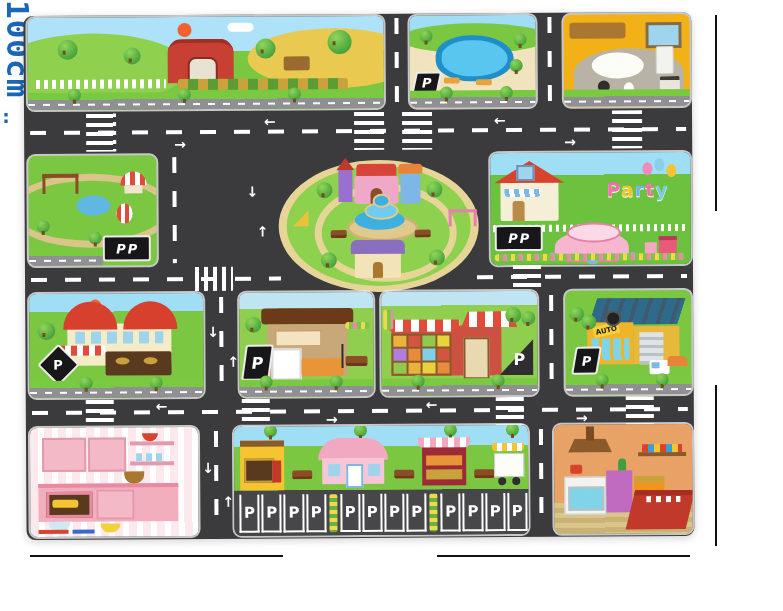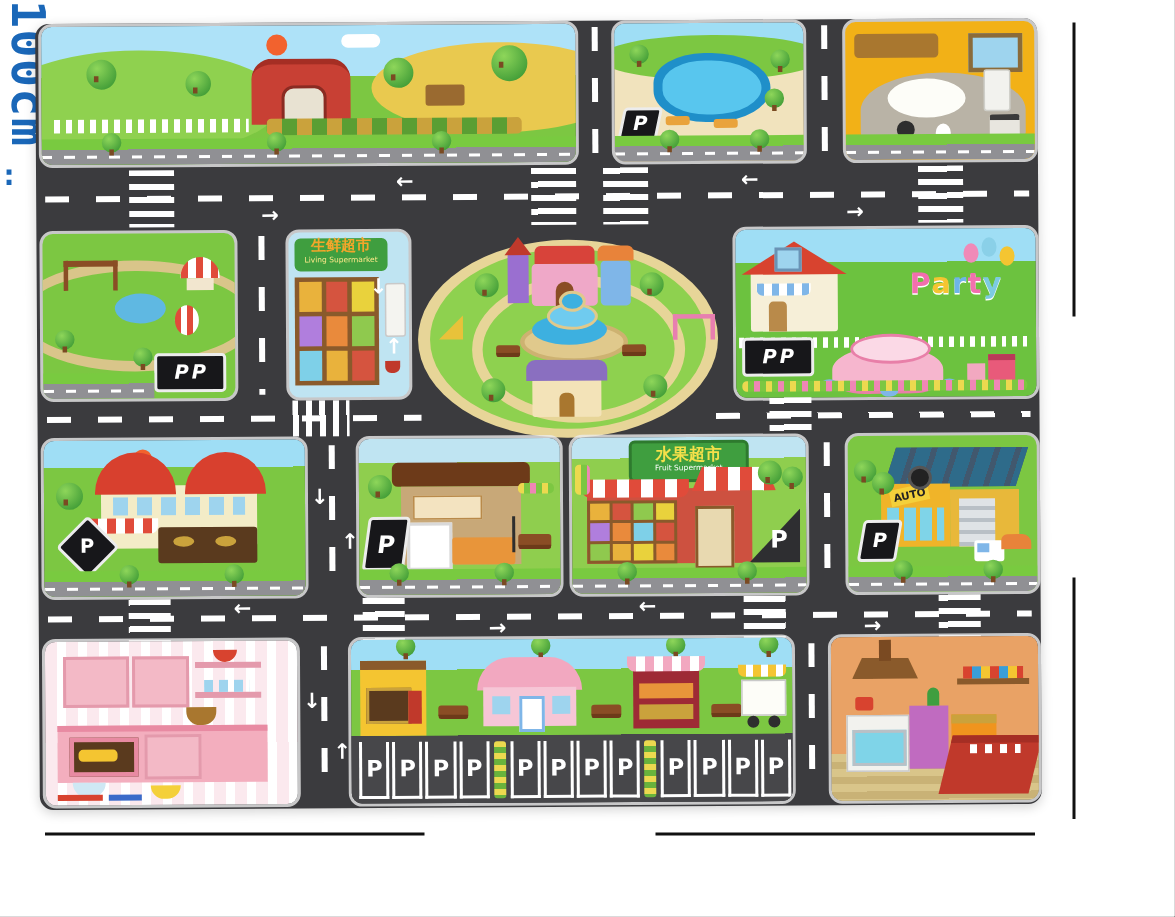--- a/index.html
+++ b/index.html
@@ -120,39 +120,20 @@
       <span class="tree" style="left:60px;top:76px"></span>
       <div class="psign" style="left:74px;bottom:4px;width:44px;height:22px;font-style:italic">
         <span>P</span>
           <span>P</span>
       </div>
       <div class="sidewalk" style="right:54px">
           <i></i>
         </div>
     </div>
 
-    <div class="b" style="left:168px;top:140px;width:80px;height:110px;background:#bfe4f2">
-      <div class="abs" style="left:4px;top:4px;width:62px;height:22px;background:#3f9e3f;border-radius:4px;text-align:center">
-        <div class="signtxt" style="left:0;right:0;top:1px;font-size:10px;font-weight:700;color:#f4a62a">生鲜超市</div>
-        <div class="signtxt" style="left:0;right:0;top:13px;font-size:5px;color:#ffe98a">Living Supermarket</div>
-      </div>
-      <div class="abs" style="left:4px;top:30px;width:56px;height:72px;background:#8a5a2b;display:grid;grid-template-columns:1fr 1fr 1fr;grid-template-rows:1fr 1fr 1fr;gap:3px;padding:3px;box-sizing:border-box">
-        <div style="background:#e9b23c"></div>
-        <div style="background:#d5543f"></div>
-        <div style="background:#e9d23c"></div>
-        <div style="background:#b07edd"></div>
-        <div style="background:#e98a3c"></div>
-        <div style="background:#8fc94e"></div>
-        <div style="background:#7ed0e8"></div>
-        <div style="background:#e9b23c"></div>
-        <div style="background:#d5543f"></div>
-      </div>
-      <div class="abs" style="left:64px;top:34px;width:12px;height:34px;background:#f4f4f0;border:1px solid #c9c9c9;border-radius:2px"></div>
-      <div class="abs" style="left:64px;top:86px;width:10px;height:8px;background:#c0392b;border-radius:0 0 4px 4px"></div>
-    </div>
 
     <div class="abs" style="left:254px;top:146px;width:200px;height:132px;border-radius:50%;background:#e7d598"></div>
     <div class="abs" style="left:262px;top:152px;width:184px;height:120px;border-radius:50%;background:#8ed14f"></div>
     <div class="abs" style="left:290px;top:170px;width:128px;height:84px;border:7px solid #e7d598;border-radius:50%"></div>
 
     <div class="abs" style="left:312px;top:146px;width:86px;height:46px">
       <div class="abs" style="left:2px;top:8px;width:14px;height:34px;background:#9a6fd0;border-radius:3px 3px 0 0"></div>
       <div class="abs" style="left:0;top:-2px;width:0;height:0;border-left:9px solid rgba(0,0,0,0);border-right:9px solid rgba(0,0,0,0);border-bottom:12px solid #c0392b"></div>
       <div class="abs" style="left:18px;top:16px;width:44px;height:28px;background:#efa8c8;border-radius:3px"></div>
       <div class="abs" style="left:20px;top:4px;width:40px;height:12px;background:#d8433a;border-radius:4px 4px 0 0"></div>
@@ -249,24 +230,20 @@
       <div class="abs" style="right:30px;top:52px;width:2px;height:24px;background:#2e2e2e"></div>
       <span class="tree" style="left:6px;top:24px;width:16px;height:16px"></span>
       <div class="sidewalk">
           <i></i>
         </div>
       <span class="tree" style="left:20px;bottom:8px"></span>
       <span class="tree" style="left:90px;bottom:8px"></span>
     </div>
 
     <div class="b" style="left:356px;top:278px;width:156px;height:104px;background:linear-gradient(#bfe4f2 0 14px,#8fce4e 14px)">
-      <div class="abs" style="left:38px;top:2px;width:76px;height:24px;background:#3f9e3f;border-radius:4px;border:2px solid #2e7a2e;text-align:center">
-        <div class="signtxt" style="left:0;right:0;top:2px;font-size:11px;font-weight:700;color:#f4e04a">水果超市</div>
-        <div class="signtxt" style="left:0;right:0;top:15px;font-size:5px;color:#fff">Fruit Supermarket</div>
-      </div>
       <div class="abs" style="left:10px;top:34px;width:110px;height:50px;background:#cd5140"></div>
       <div class="abs stripes-rw" style="left:6px;top:28px;width:72px;height:12px;border-radius:0 0 6px 6px"></div>
       <div class="abs stripes-rw" style="left:80px;top:20px;width:56px;height:16px;clip-path:polygon(12% 0,88% 0,100% 100%,0 100%)"></div>
       <div class="abs" style="left:10px;top:42px;width:60px;height:42px;background:#8a5a2b;display:grid;grid-template-columns:repeat(4,1fr);grid-template-rows:repeat(3,1fr);gap:2px;padding:2px;box-sizing:border-box">
         <div style="background:#e9b23c"></div>
         <div style="background:#d5543f"></div>
         <div style="background:#8fc94e"></div>
         <div style="background:#e9d23c"></div>
         <div style="background:#b07edd"></div>
         <div style="background:#e98a3c"></div>

